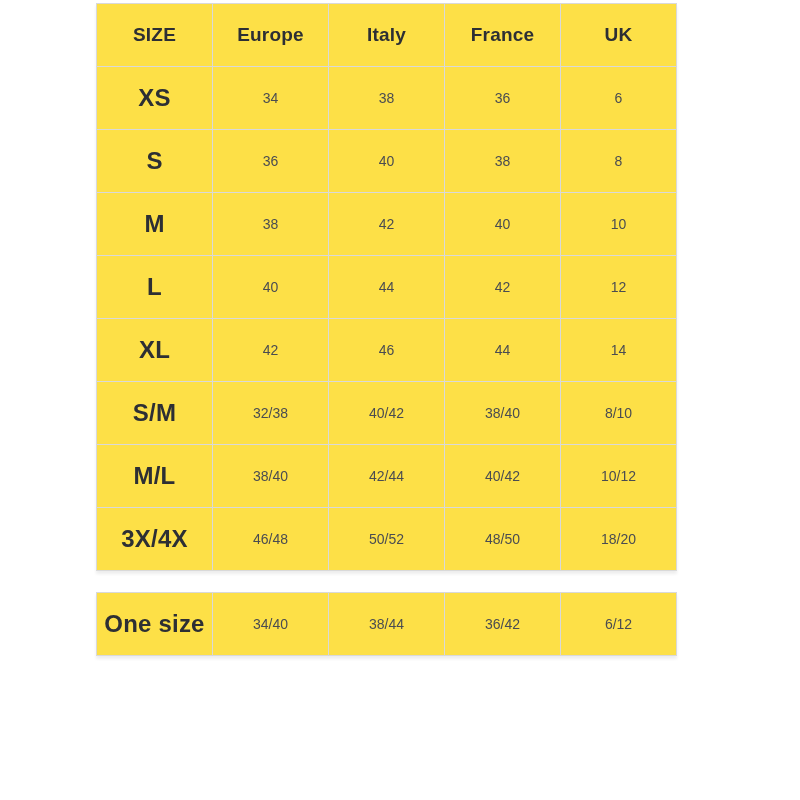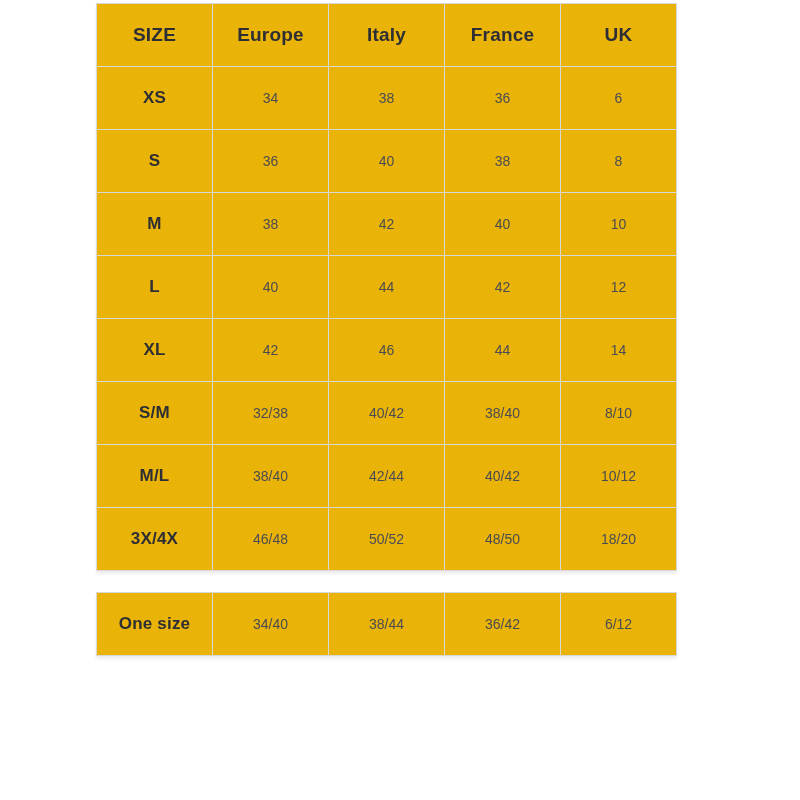--- a/index.html
+++ b/index.html
@@ -14,21 +14,21 @@
     position: relative;
     overflow: hidden;
   }
   .tables-wrap {
     position: absolute;
     left: 96px;
     top: 3px;
   }
   table.size-table {
     border-collapse: collapse;
-    background: #eab308;
+    background: #fde047;
     table-layout: fixed;
     box-shadow: 0 3px 3px rgba(0,0,0,0.07);
   }
   table.size-table.second {
     margin-top: 21px;
   }
   table.size-table th,
   table.size-table td {
     width: 115px;
     height: 62px;
@@ -37,21 +37,21 @@
     vertical-align: middle;
     padding: 0;
   }
   table.size-table th {
     font-size: 19px;
     font-weight: 700;
     color: #2d2f34;
     letter-spacing: 0.2px;
   }
   td.size-label {
-    font-size: 17px;
+    font-size: 24px;
     font-weight: 700;
     color: #2d2f34;
     letter-spacing: 0.2px;
   }
   td.size-value {
     font-size: 14px;
     font-weight: 400;
     color: #4a4c51;
   }
 </style>

